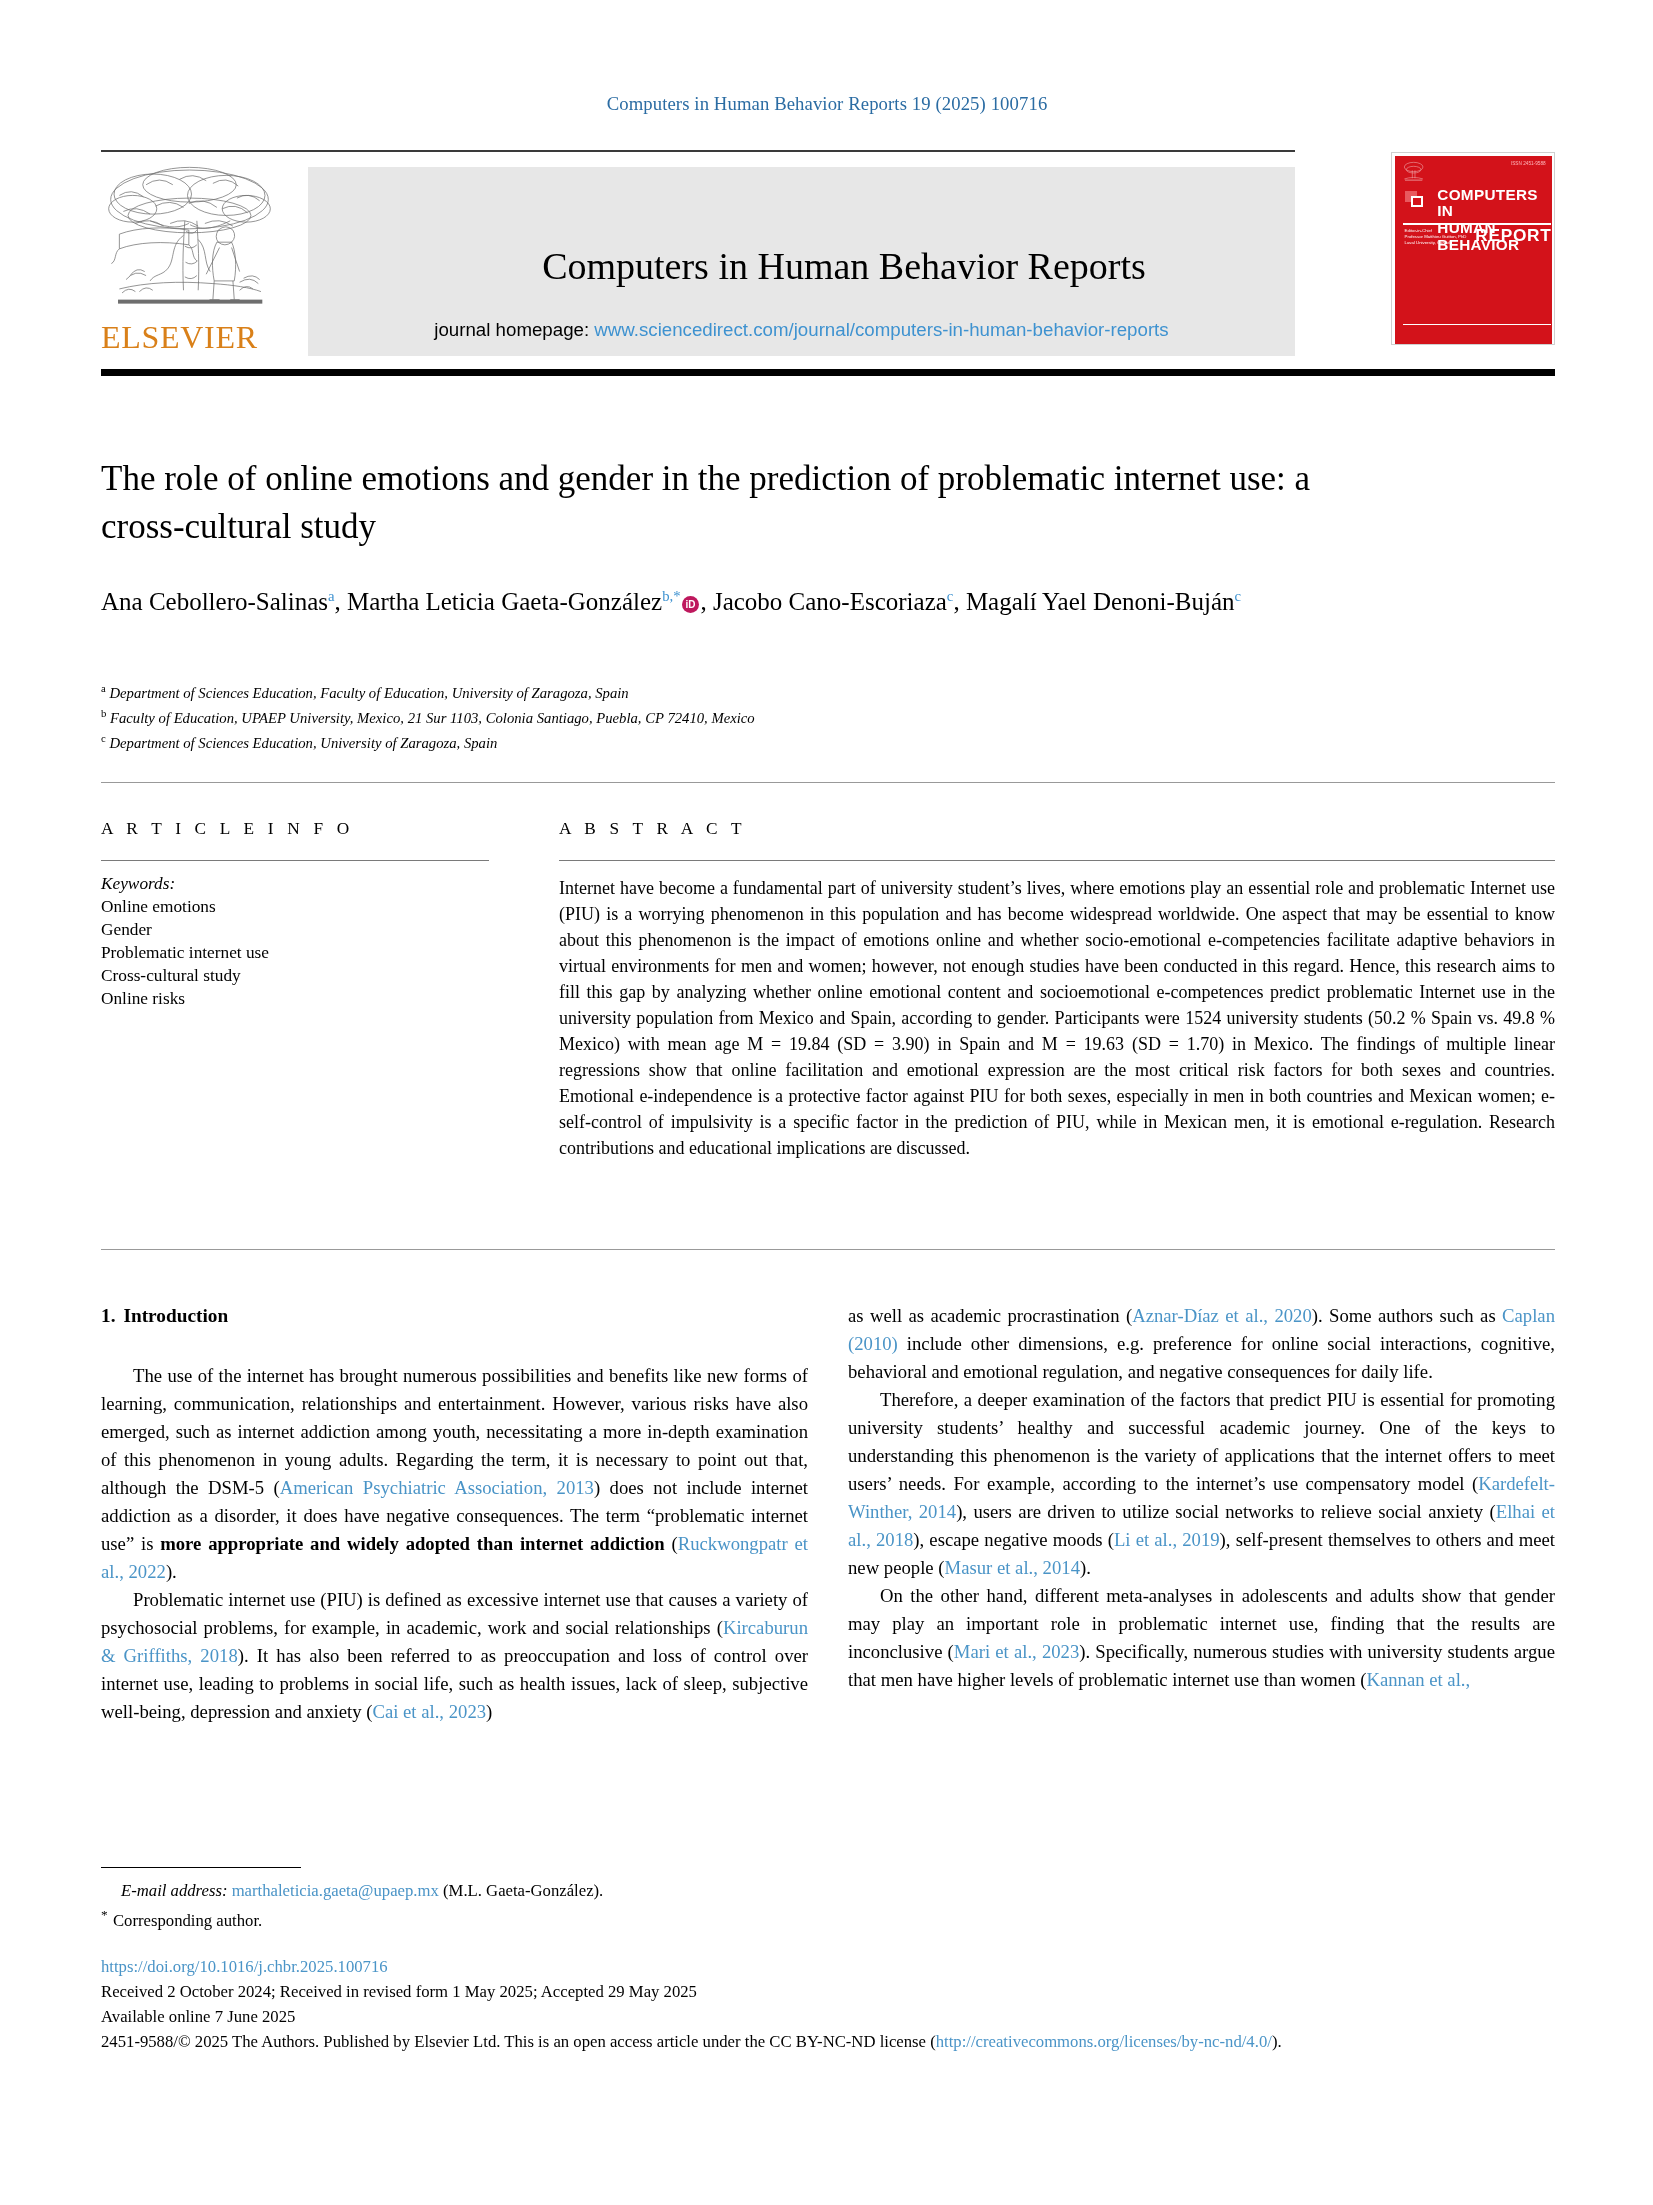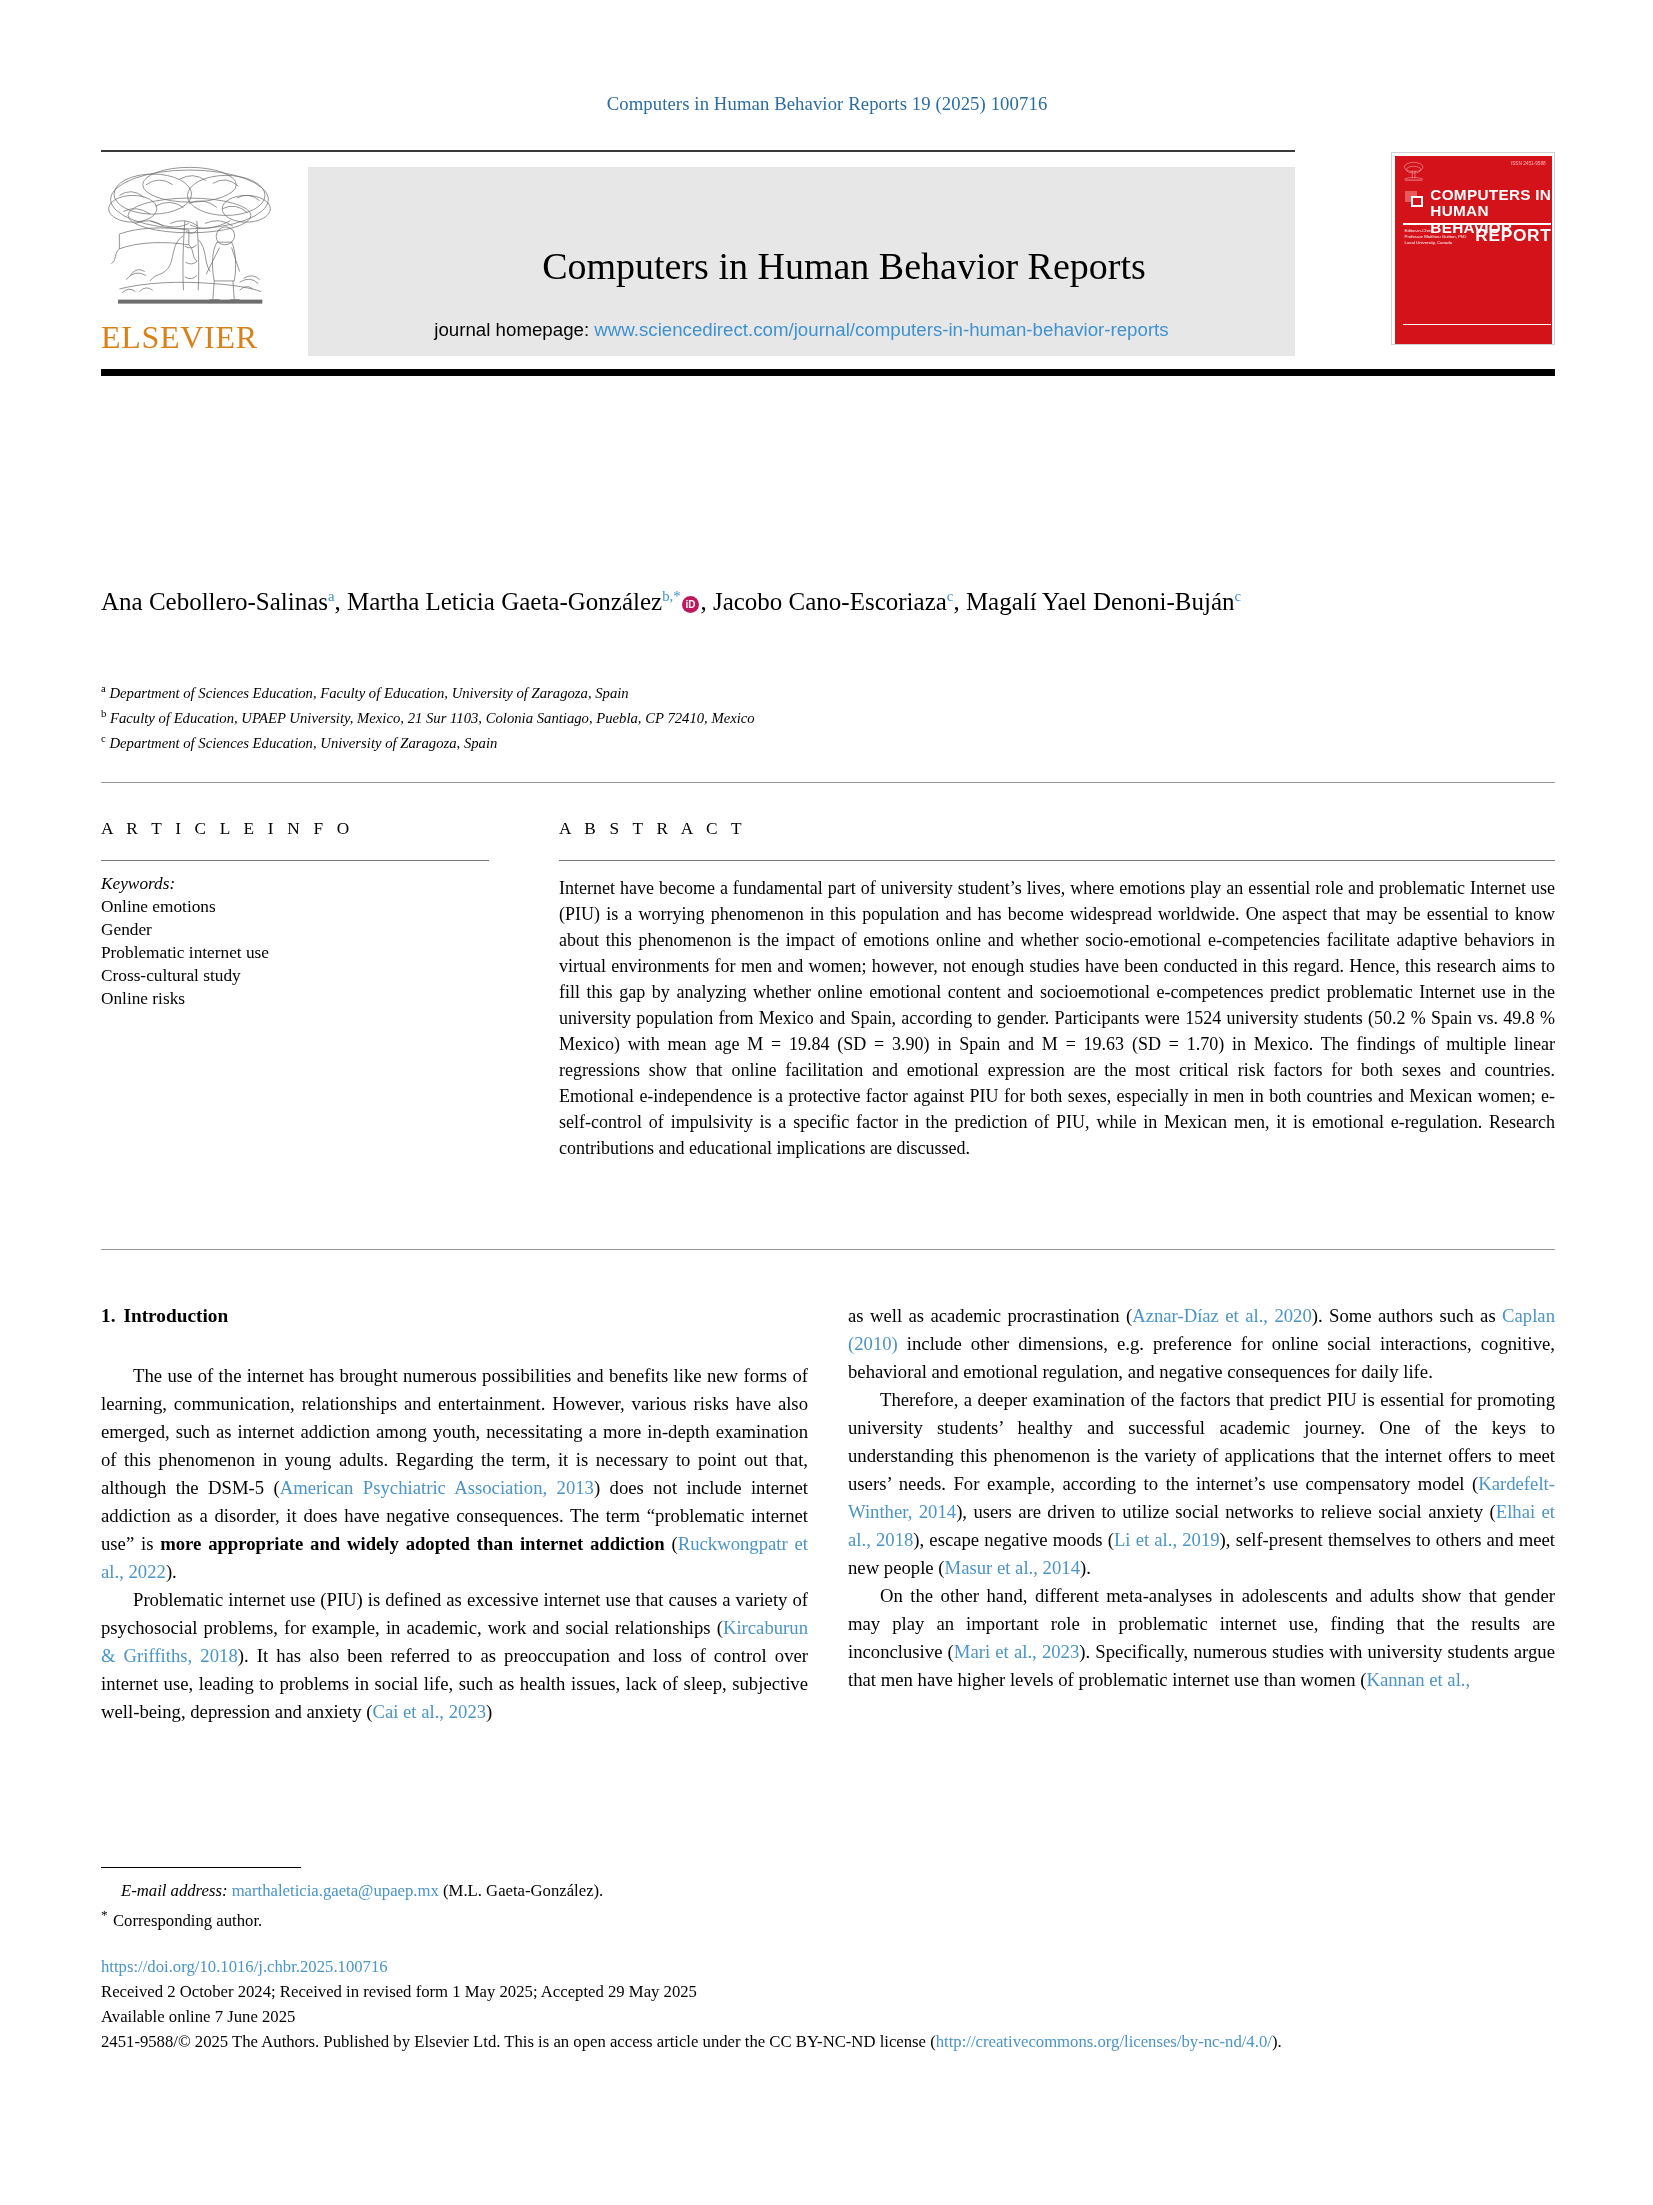--- a/index.html
+++ b/index.html
@@ -145,21 +145,21 @@
   }
   .cover-g2 {
     position: absolute; left: 6px; top: 5.3px;
     width: 12.7px; height: 11.3px;
     border: 2px solid #ffffff;
     box-sizing: border-box;
     background: #d3121a;
   }
   .cover-t1 {
     position: absolute;
-    left: 35px; top: 31px;
+    left: 42px; top: 31px;
     font-family: "Liberation Sans", sans-serif;
     font-weight: bold;
     font-size: 15.3px;
     line-height: 16.7px;
     color: #ffffff;
     letter-spacing: 0.3px;
   }
   .cover-line {
     position: absolute;
     left: 8px; top: 67px;
@@ -447,20 +447,21 @@
         <div>Editor-in-Chief</div>
         <div>Professor Matthieu Guitton, PhD</div>
         <div>Laval University, Canada</div>
       </div>
       <div class="cover-botline"></div>
     </div>
   </div>
 
   <div class="black-bar"></div>
 
+  <div class="article-title">The role of online emotions and gender in the prediction of problematic internet use: a cross-cultural study</div>
 
   <div class="authors">
     <span>Ana Cebollero-Salinas</span><span class="sup">a</span><span>, </span><span>Martha Leticia Gaeta-González</span><span class="sup">b,*</span><span class="orcid">iD</span><span>, </span><span>Jacobo Cano-Escoriaza</span><span class="sup">c</span><span>, </span><span>Magalí Yael Denoni-Buján</span><span class="sup">c</span>
   </div>
 
   <div class="affils">
     <div><span class="mark">a</span> <span>Department of Sciences Education, Faculty of Education, University of Zaragoza, Spain</span></div>
     <div><span class="mark">b</span> <span>Faculty of Education, UPAEP University, Mexico, 21 Sur 1103, Colonia Santiago, Puebla, CP 72410, Mexico</span></div>
     <div><span class="mark">c</span> <span>Department of Sciences Education, University of Zaragoza, Spain</span></div>
   </div>

